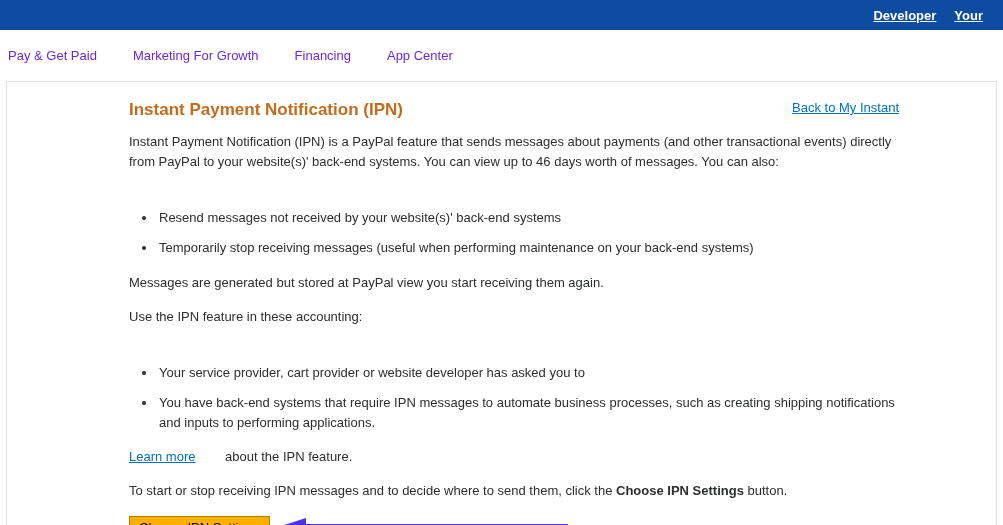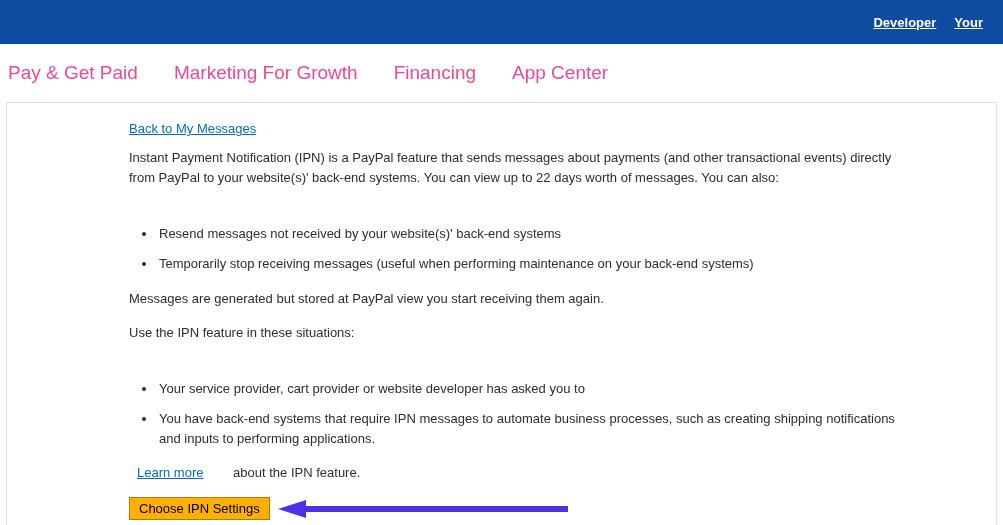--- a/index.html
+++ b/index.html
@@ -1,30 +1,30 @@
 <!DOCTYPE html>
 <html><head>
   <meta charset="utf-8">
   <style>
     * { margin: 0; padding: 0; box-sizing: border-box; }
     body { font-family: Arial, Helvetica, sans-serif; font-size: 13px; color: #2c2e2f; background: #fff; }
-    .top-bar { background: #0e4ca1; height: 44px; display: flex; justify-content: flex-end; align-items: center; padding-right: 20px; gap: 18px; }
+    .top-bar { background: #0e4ca1; height: 30px; display: flex; justify-content: flex-end; align-items: center; padding-right: 20px; gap: 18px; }
     .top-bar a { color: #fff; text-decoration: underline; font-size: 13px; font-weight: bold; }
     .nav { padding: 18px 10px 18px 8px; display: flex; gap: 36px; background: #fff; }
-    .nav a { color: #ec4899; font-size: 19px; text-decoration: none; }
+    .nav a { color: #6d28d9; font-size: 13px; text-decoration: none; }
     .content-wrap { border: 1px solid #e1e1e1; margin: 0 6px 8px 6px; background: #fff; padding: 18px 0 22px 0; }
     .content { max-width: 770px; margin-left: 122px; }
     .header-row { display: flex; justify-content: space-between; align-items: flex-start; margin-bottom: 12px; }
     .page-title { color: #c46b1c; font-size: 17px; font-weight: bold; }
     .back-link { color: #0070ba; text-decoration: underline; font-size: 13px; }
     .intro { line-height: 1.55; color: #2c2e2f; margin-bottom: 14px; }
     ul.bullets { list-style: disc; padding-left: 28px; margin-bottom: 14px; margin-top: 36px; }
     ul.bullets li { line-height: 1.55; margin-bottom: 10px; padding-left: 2px; }
     .para { line-height: 1.55; margin-bottom: 14px; }
-    .inline-link { color: #0070ba; text-decoration: underline; margin-left: 8px; }
+    .inline-link { color: #0070ba; text-decoration: underline; }
     .after-link { line-height: 1.55; margin-left: 26px; }
     .bold { font-weight: bold; }
     .button-row { display: flex; align-items: center; gap: 4px; margin-top: 12px; }
     .choose-btn { background: #ffaf00; border: 1px solid #b57b00; color: #000; font-size: 13px; padding: 3px 9px; cursor: pointer; font-family: inherit; }
     .arrow-svg { margin-left: 4px; }
   </style>
 </head>
 <body>
 
 <div class="top-bar">
@@ -35,42 +35,46 @@
 <div class="nav">
   <a href="#">Pay &amp; Get Paid</a>
   <a href="#">Marketing For Growth</a>
   <a href="#">Financing</a>
   <a href="#">App Center</a>
 </div>
 
 <div class="content-wrap">
   <div class="content">
     <div class="header-row">
-      <a href="#" class="back-link">Back to My Messages</a>
+      <h1 class="page-title">Instant Payment Notification (IPN)</h1>
+      <a href="#" class="back-link">Back to My Instant</a>
     </div>
 
-    <p class="intro">Instant Payment Notification (IPN) is a PayPal feature that sends messages about payments (and other transactional events) directly from PayPal to your website(s)' back-end systems. You can view up to 22 days worth of messages. You can also:</p>
+    <p class="intro">Instant Payment Notification (IPN) is a PayPal feature that sends messages about payments (and other transactional events) directly from PayPal to your website(s)' back-end systems. You can view up to 46 days worth of messages. You can also:</p>
 
     <ul class="bullets">
       <li>Resend messages not received by your website(s)' back-end systems</li>
       <li>Temporarily stop receiving messages (useful when performing maintenance on your back-end systems)</li>
     </ul>
 
     <p class="para">Messages are generated but stored at PayPal view you start receiving them again.</p>
-    <p class="para">Use the IPN feature in these situations:</p>
+    <p class="para">Use the IPN feature in these accounting:</p>
 
     <ul class="bullets">
       <li>Your service provider, cart provider or website developer has asked you to</li>
       <li>You have back-end systems that require IPN messages to automate business processes, such as creating shipping notifications and inputs to performing applications.</li>
     </ul>
 
     <p class="para">
       <a href="#" class="inline-link">Learn more</a><span class="after-link"> about the IPN feature.</span>
     </p>
 
+    <p class="para">
+      <span>To start or stop receiving IPN messages and to decide where to send them, click the </span><span class="bold">Choose IPN Settings</span><span> button.</span>
+    </p>
 
     <div class="button-row">
       <button class="choose-btn">Choose IPN Settings</button>
       <svg class="arrow-svg" width="290" height="22" viewBox="0 0 290 22">
         <line x1="290" y1="11" x2="26" y2="11" stroke="#4b32e6" stroke-width="6" stroke-linecap="round"></line>
         <polygon points="0,11 28,2 28,20" fill="#4b32e6"></polygon>
       </svg>
     </div>
   </div>
 </div>

